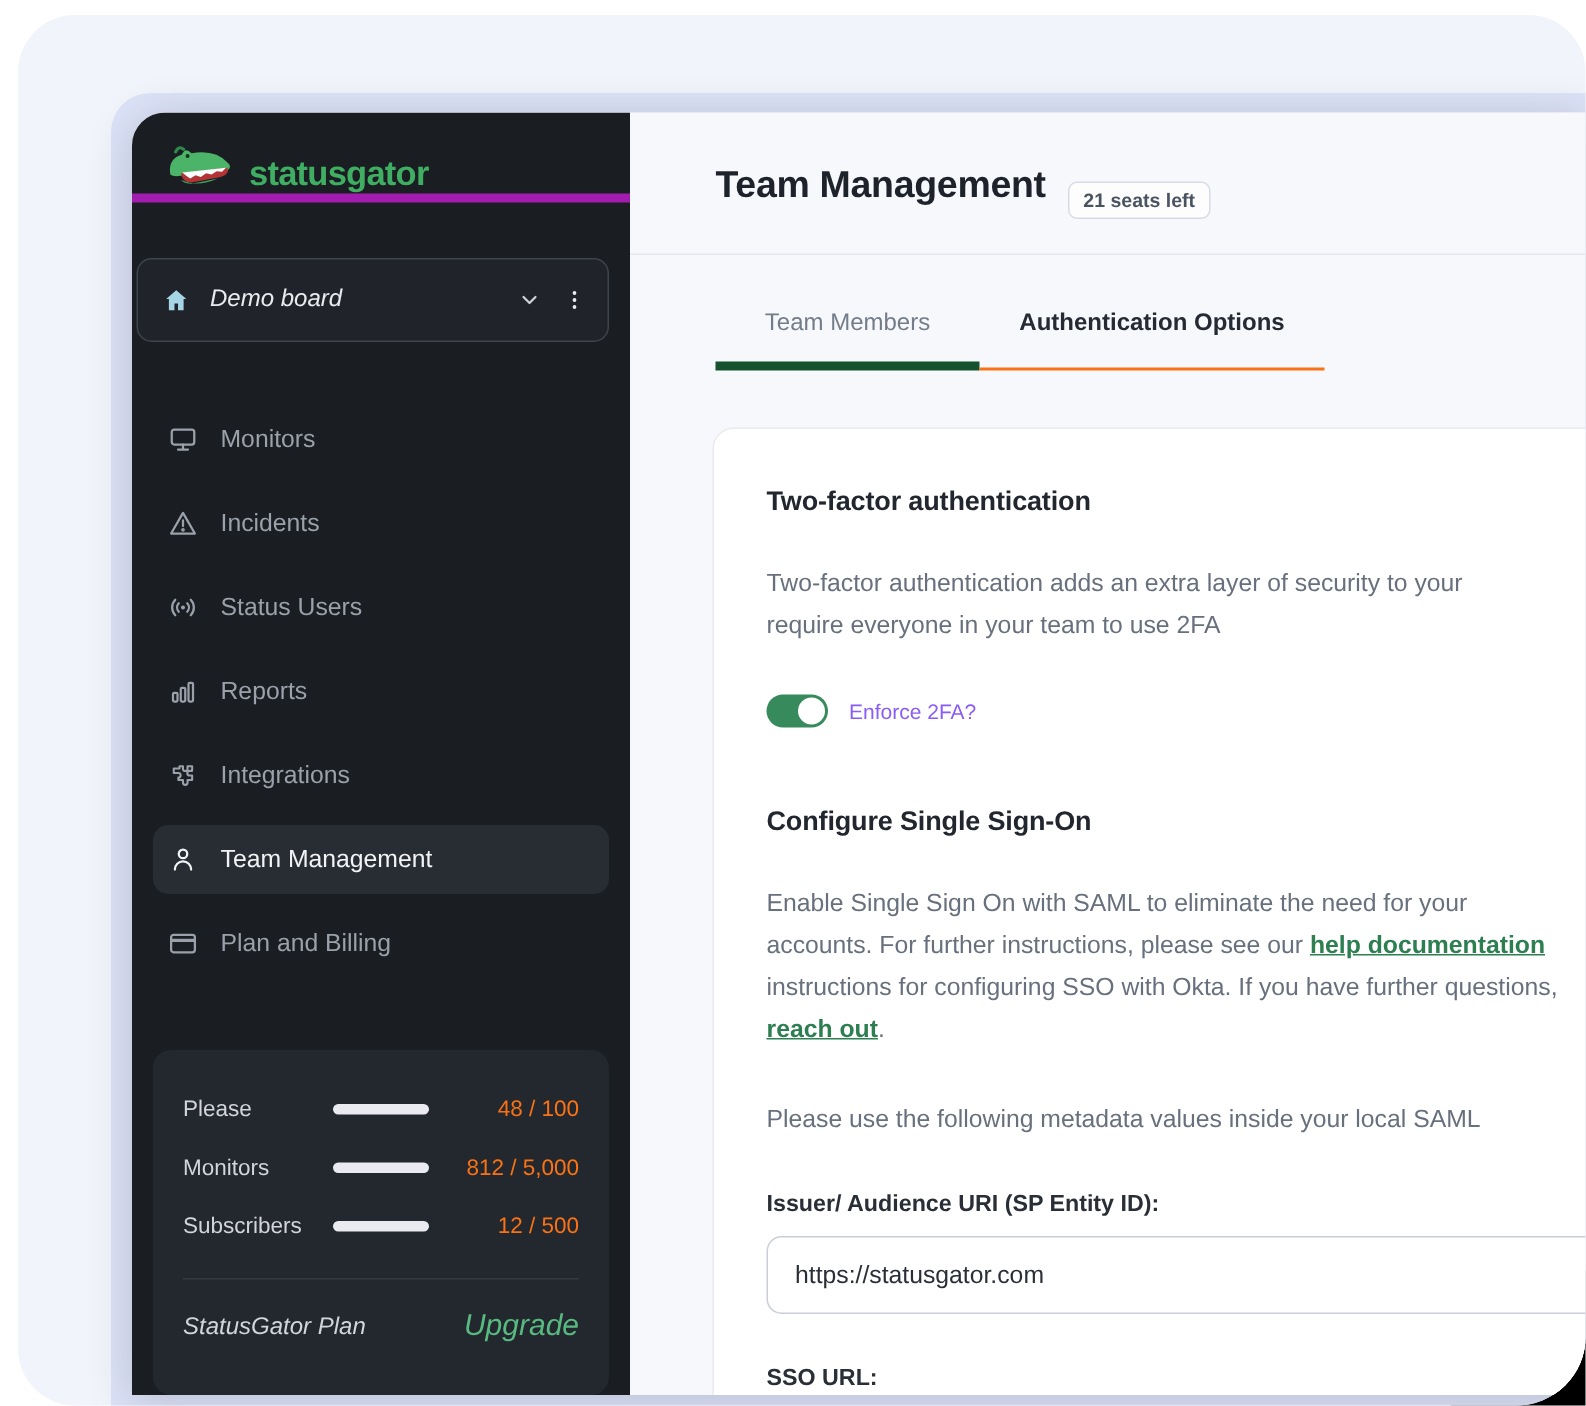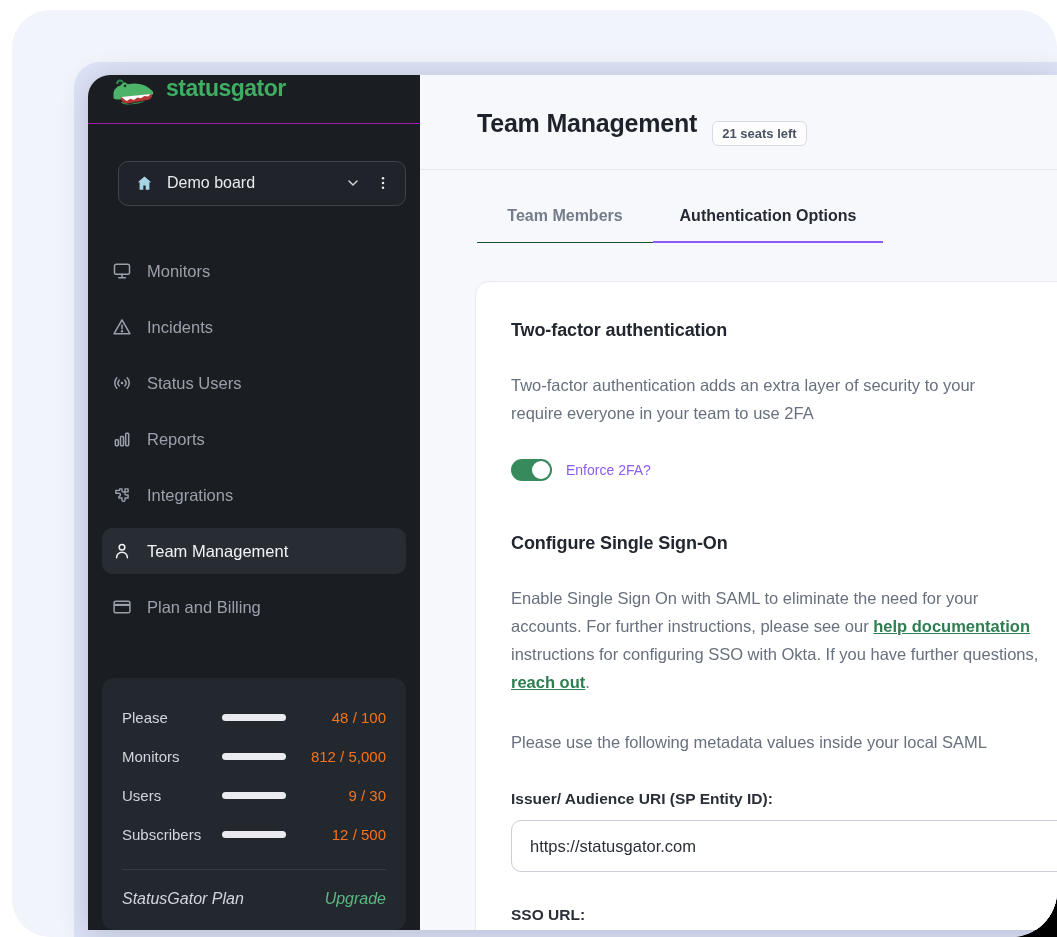--- a/index.html
+++ b/index.html
@@ -18,60 +18,60 @@
     background:#dde3f7; border-radius:26px; }
 
   
   .app { position:absolute; left:76px; top:65px; right:0; bottom:7px;
     border-top-left-radius:22px; overflow:hidden; display:flex;
     box-shadow:0 4px 30px rgba(35,40,70,.20); background:#f7f8fc; }
 
   
   .sidebar { width:332px; min-width:332px; background:#1a1d22; color:#9aa1ab;
     display:flex; flex-direction:column; }
-  .logo-bar { height:60px; display:flex; align-items:flex-start; gap:10px;
-    padding:0 22px; border-bottom:1px solid #a21caf; }
+  .logo-bar { height:60px; display:flex; align-items:flex-end; gap:10px;
+    padding:0 22px; border-bottom:6px solid #a21caf; }
   .wordmark { font-size:23px; font-weight:800; letter-spacing:-.5px; color:#3fae62; }
 
-  .board-selector { margin:37px 14px 0 30px; height:56px; border:1px solid #3e444c;
+  .board-selector { margin:37px 14px 0 3px; height:56px; border:1px solid #3e444c;
     border-radius:10px; background:#20242a; display:flex; align-items:center;
-    padding:0 14px 0 16px; cursor:pointer; }
+    padding:0 14px 0 16px; cursor:pointer;font-style:italic; }
   .board-selector .label { color:#e9ebee; font-size:16px; margin-left:13px; flex:1; }
   .selector-actions { display:flex; align-items:center; gap:14px; color:#cfd3d9; }
 
   .nav { margin-top:42px; list-style:none; }
   .nav li { height:46px; margin:0 14px 10px 14px; display:flex; align-items:center;
     gap:15px; padding:0 10px; font-size:16.5px; border-radius:10px; cursor:pointer; color:#9aa1ab; }
   .nav li svg { flex:0 0 auto; }
   .nav li.active { background:#282d34; color:#f2f3f5; }
 
   .usage-panel { margin:38px 14px 0 14px; background:#23272e; border-radius:12px;
     padding:20px 20px 0 20px; flex:1; }
   .usage-row { height:39px; display:flex; align-items:center; font-size:15px; color:#d2d5db; }
   .usage-row .u-label { width:100px; }
   .u-bar { width:64px; height:7px; border-radius:4px; background:#e9ebf0; overflow:hidden; }
   .u-fill { height:100%; border-radius:4px; background:#3f9e63; }
   .u-value { flex:1; text-align:right; color:#f97316; }
   .usage-divider { border-top:1px solid #343942; margin-top:15px; }
   .plan-row { display:flex; align-items:center; justify-content:space-between; padding:20px 0 22px 0;font-style:italic; }
   .plan-label { color:#d2d5db; font-size:16px; }
-  .upgrade { color:#58ba81; font-size:16px; font-weight:500; cursor:pointer; text-decoration:none; }
+  .upgrade { color:#58ba81; font-size:20px; font-weight:500; cursor:pointer; text-decoration:none; }
 
   
   .main { flex:1; position:relative; background:#f7f8fc; }
   .main-header { padding:26px 0 0 57px; display:flex; align-items:center; gap:15px; }
   .page-title { font-size:25px; font-weight:800; color:#1e222a; letter-spacing:-.2px; }
   .seats-badge { font-size:13px; font-weight:600; color:#4a5361; background:#fdfdfe;
     border:1px solid #d7dbe3; border-radius:6px; padding:4px 9px; margin-top:20px; }
   .main-divider { border-top:1px solid #e4e7ee; margin-top:23px; }
 
   .tabs { display:flex; margin:37px 0 0 57px; }
   .tab { text-align:center; padding-bottom:16px; font-size:16px; cursor:pointer; }
-  .tab-members { width:176px; color:#737c88; border-bottom:1px solid #14532d;font-weight:bold; }
-  .tab-auth { width:230px; color:#262b33; font-weight:700; border-bottom:2px solid #8b5cf6; }
+  .tab-members { width:176px; color:#737c88; border-bottom:6px solid #14532d; }
+  .tab-auth { width:230px; color:#262b33; font-weight:700; border-bottom:2px solid #f97316; }
 
   .card { margin:38px 0 0 55px; width:690px; background:#ffffff;
     border:1px solid #e8eaf0; border-radius:14px; padding:38px 0 0 35px; height:700px; }
   .card h3 { font-size:18px; font-weight:700; color:#22262e; letter-spacing:-.1px; }
   .para { margin-top:30px; }
   .para .line { white-space:nowrap; font-size:16.5px; color:#68707e; line-height:28px; }
   .green-link { color:#2d7e50; font-weight:700; text-decoration:underline; cursor:pointer; }
 
   .toggle-row { margin-top:32px; display:flex; align-items:center; gap:14px; }
   .toggle { width:41px; height:22px; border-radius:11px; background:#378a5c;
@@ -214,25 +214,20 @@
           <span class="u-label">Please</span>
           <span class="u-bar"><span class="u-fill" style="width: 48%;"></span></span>
           <span class="u-value">48 / 100</span>
         </div>
         <div class="usage-row">
           <span class="u-label">Monitors</span>
           <span class="u-bar"><span class="u-fill" style="width: 16%;"></span></span>
           <span class="u-value">812 / 5,000</span>
         </div>
         <div class="usage-row">
-          <span class="u-label">Users</span>
-          <span class="u-bar"><span class="u-fill" style="width: 34%;"></span></span>
-          <span class="u-value">9 / 30</span>
-        </div>
-        <div class="usage-row">
           <span class="u-label">Subscribers</span>
           <span class="u-bar"><span class="u-fill" style="width: 3%;"></span></span>
           <span class="u-value">12 / 500</span>
         </div>
         <div class="usage-divider"></div>
         <div class="plan-row">
           <span class="plan-label">StatusGator Plan</span>
           <a class="upgrade">Upgrade</a>
         </div>
       </div>

